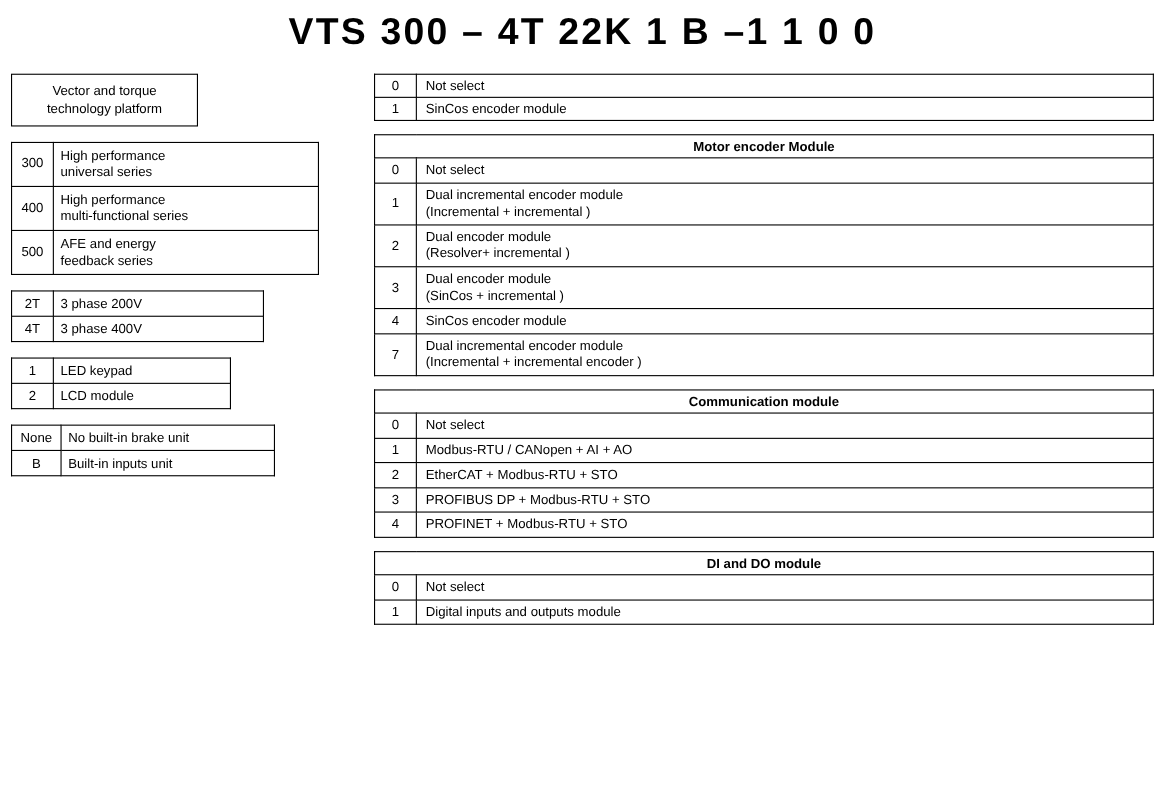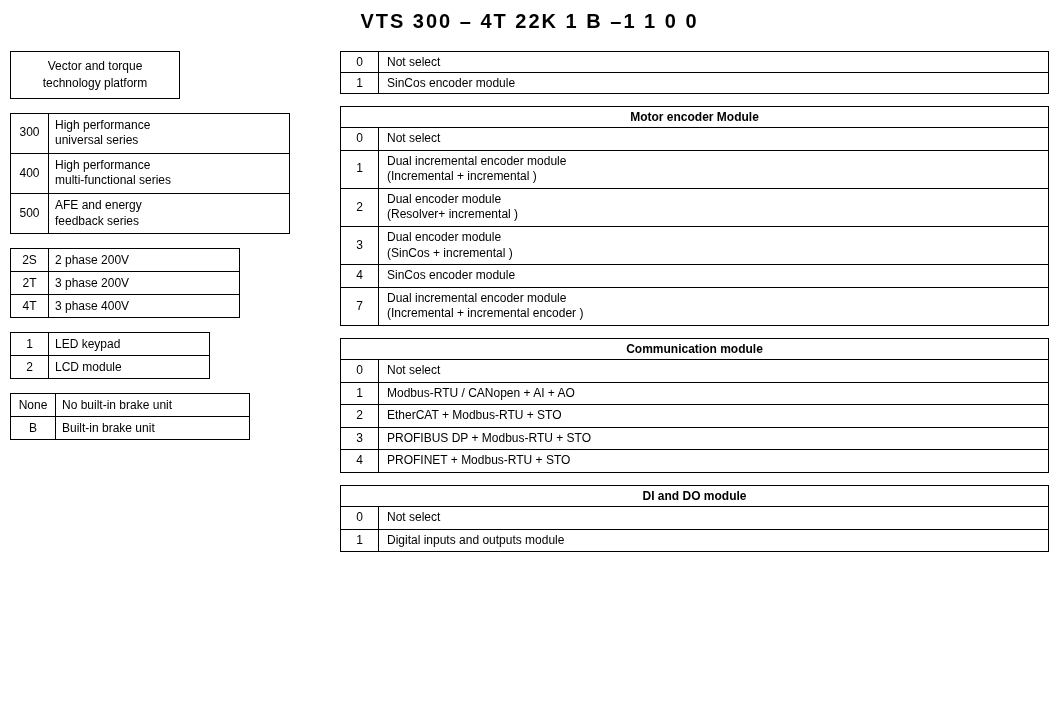--- a/index.html
+++ b/index.html
@@ -8,21 +8,21 @@
       font-family: Arial, sans-serif;
       font-size: 12px;
       width: 1059px;
       min-height: 728px;
       padding: 10px;
       color: #000;
     }
 
     .page-title {
       text-align: center;
-      font-size: 20px;
+      font-size: 34px;
       font-weight: bold;
       letter-spacing: 2px;
       margin-bottom: 18px;
       font-family: Arial, sans-serif;
     }
 
     .main-layout {
       display: flex;
       width: 100%;
       justify-content: center;
@@ -226,24 +226,20 @@
               <td>AFE and energy<br>feedback series</td>
             </tr>
           </tbody>
       </table>
     </div>
 
     <div class="section-block">
       <table class="phase-table">
         <tbody id="phase-tbody">
             <tr>
-              <td class="code-col">2S</td>
-              <td>2 phase 200V</td>
-            </tr>
-            <tr>
               <td class="code-col">2T</td>
               <td>3 phase 200V</td>
             </tr>
             <tr>
               <td class="code-col">4T</td>
               <td>3 phase 400V</td>
             </tr>
           </tbody>
       </table>
     </div>
@@ -266,21 +262,21 @@
 
     <div class="section-block">
       <table class="brake-table">
         <tbody id="brake-tbody">
             <tr>
               <td class="code-col" style="width: 45px;">None</td>
               <td>No built-in brake unit</td>
             </tr>
             <tr>
               <td class="code-col" style="width: 45px;">B</td>
-              <td>Built-in brake unit</td>
+              <td>Built-in inputs unit</td>
             </tr>
           </tbody>
       </table>
     </div>
 
   </div>
 
   <div class="right-panel">
 
     <div class="right-section">

